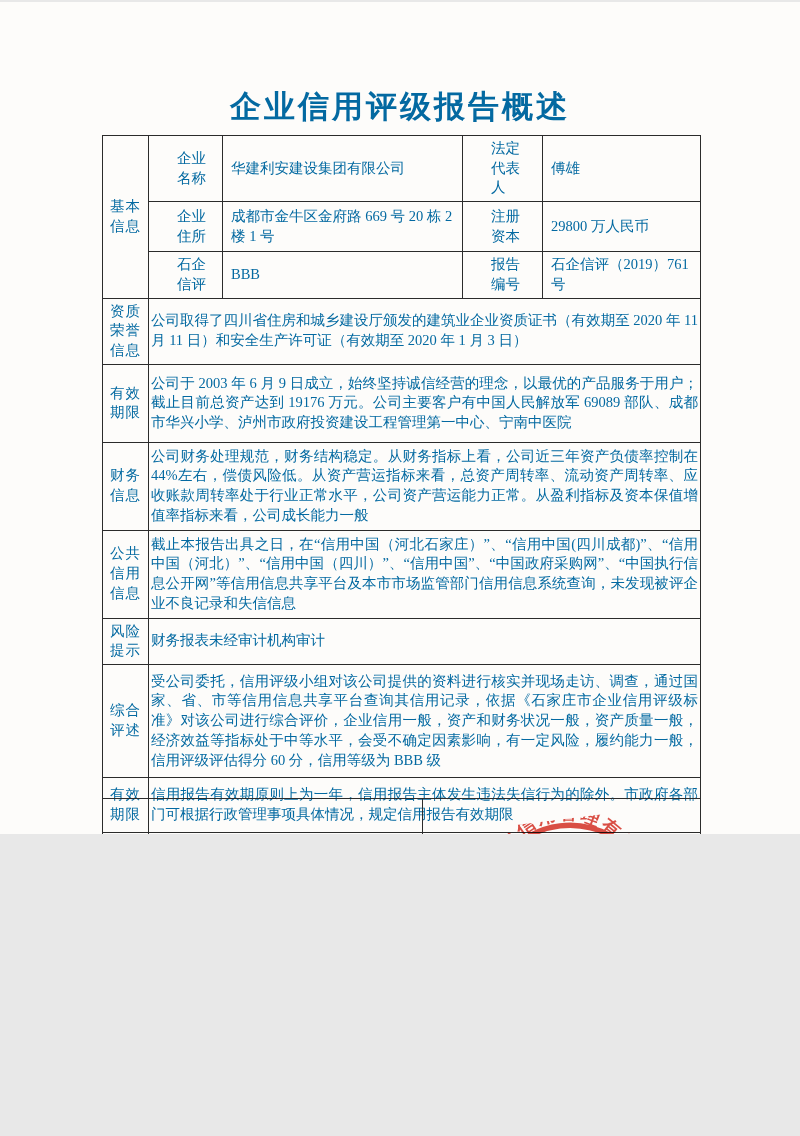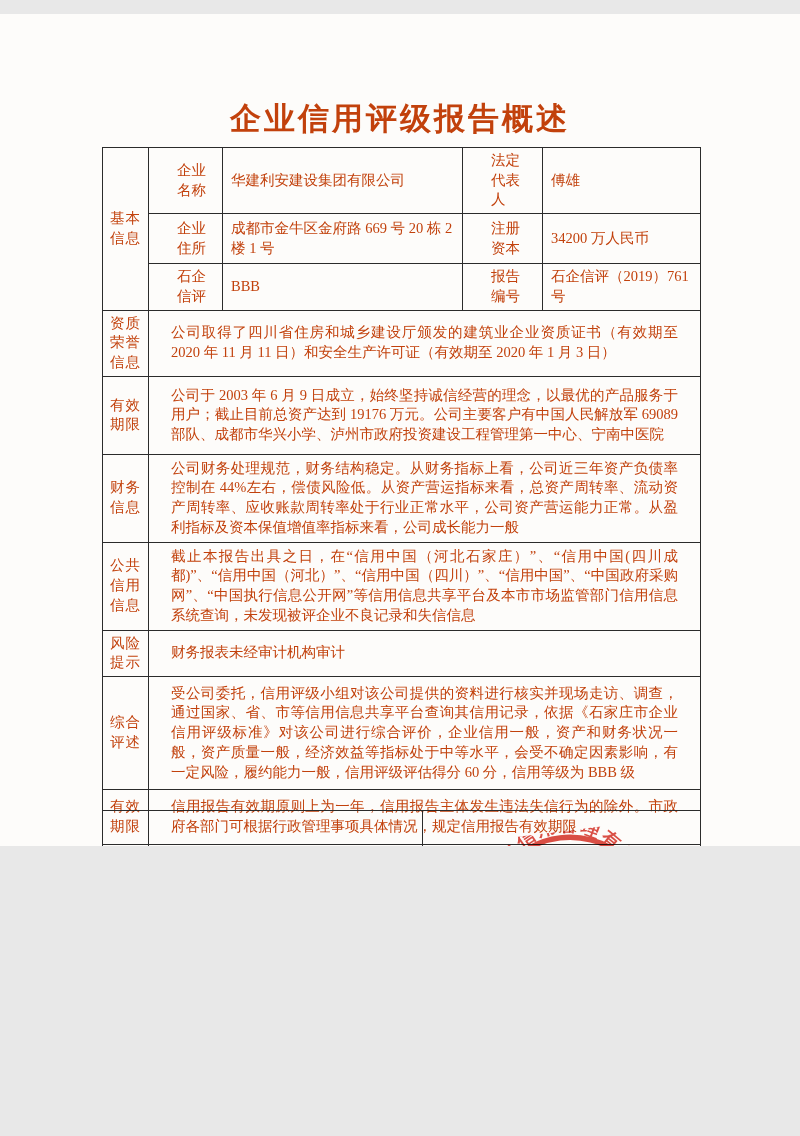--- a/index.html
+++ b/index.html
@@ -1,37 +1,37 @@
 <!DOCTYPE html>
 <html><head>
 <meta charset="utf-8">
 <style>
   html,body{margin:0;padding:0;background:#e8e8e8;}
   .page{
-    position:relative;width:800px;height:832px;margin:14px auto;
+    position:relative;width:800px;height:832px;margin:2px auto;
     background:#fdfcfa;overflow:hidden;
     font-family:"Liberation Serif","DejaVu Serif",serif;
-    color:#c2410c;
+    color:#0369a1;
   }
   .title{
     position:absolute;top:84px;left:0;width:100%;
     text-align:center;font-size:31px;font-weight:bold;letter-spacing:3px;
   }
   table{border-collapse:collapse;table-layout:fixed;}
   .main-table{position:absolute;left:102px;top:133px;width:598px;}
   .main-table td{
     border:1.6px solid #2b2b2b;
     font-size:14.5px;line-height:1.36;
     padding:3px 8px;vertical-align:middle;
   }
   td.rowlabel{
     padding:3px 7px;letter-spacing:1px;
   }
   td.fieldlabel{text-align:left;padding-left:28px;}
-  td.content{text-align:justify;padding:4px 22px;}
+  td.content{text-align:justify;padding:4px 2px;}
   .sig-table{position:absolute;left:102px;top:796px;width:598px;}
   .sig-table td{border:1.6px solid #2b2b2b;font-size:14.5px;vertical-align:top;}
   .sig-header{height:24px;text-align:center;font-weight:normal;vertical-align:middle !important;padding:2px;}
   .sig-cell{height:197px;position:relative;padding:0 !important;}
   .leader-label{position:absolute;left:10px;top:48px;font-size:12px;}
   .company-line{position:absolute;left:7px;top:46px;font-size:14.5px;white-space:nowrap;z-index:1;}
   .date{position:absolute;right:12px;bottom:18px;font-size:20px;}
   .signature-svg{position:absolute;left:110px;top:50px;z-index:2;}
   .stamp{
     position:absolute;left:58px;top:20px;width:178px;height:178px;
@@ -63,21 +63,21 @@
         <td class="rowlabel" rowspan="3">基本信息</td>
         <td class="fieldlabel">企业名称</td>
         <td>华建利安建设集团有限公司</td>
         <td class="fieldlabel">法定代表人</td>
         <td>傅雄</td>
       </tr>
       <tr style="height:50px">
         <td class="fieldlabel">企业住所</td>
         <td>成都市金牛区金府路 669 号 20 栋 2 楼 1 号</td>
         <td class="fieldlabel">注册资本</td>
-        <td>34200 万人民币</td>
+        <td>29800 万人民币</td>
       </tr>
       <tr style="height:28px">
         <td class="fieldlabel">石企信评</td>
         <td>BBB</td>
         <td class="fieldlabel">报告编号</td>
         <td>石企信评（2019）761 号</td>
       </tr>
       <tr style="height:64px">
         <td class="rowlabel">资质荣誉信息</td>
         <td class="content" colspan="4">公司取得了四川省住房和城乡建设厅颁发的建筑业企业资质证书（有效期至 2020 年 11 月 11 日）和安全生产许可证（有效期至 2020 年 1 月 3 日）</td>

